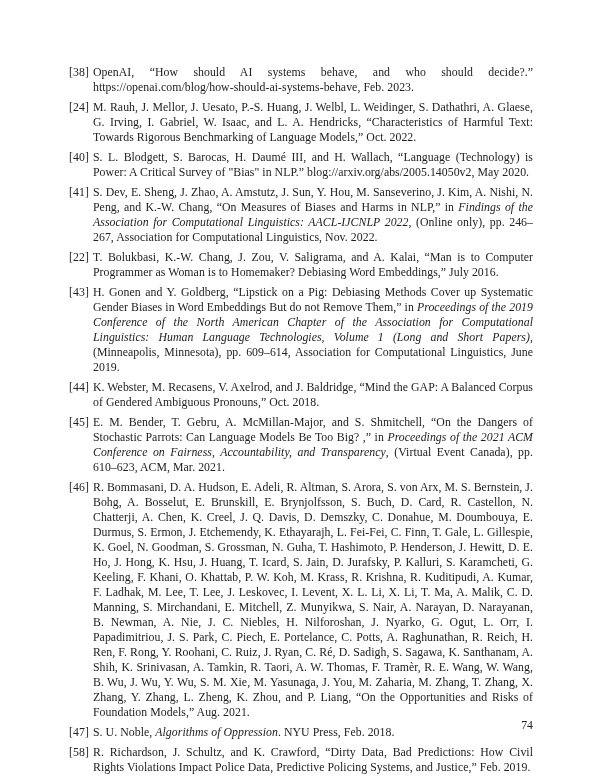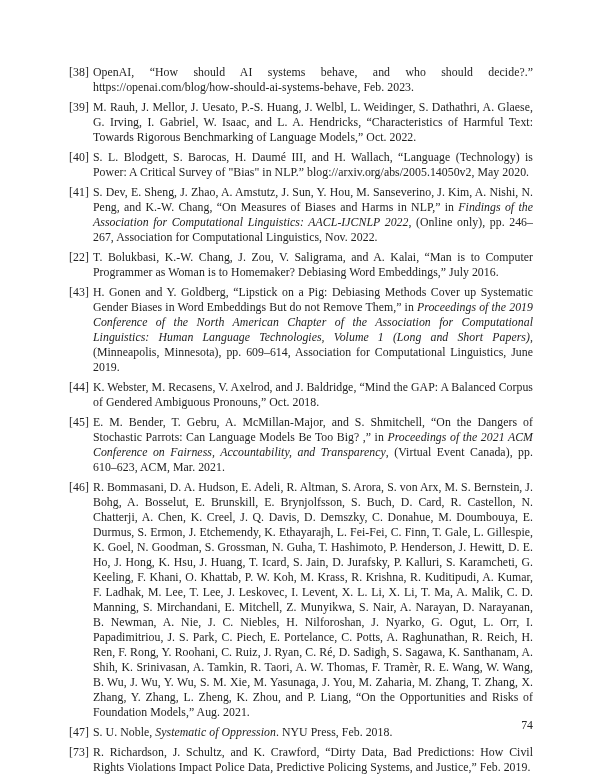--- a/index.html
+++ b/index.html
@@ -47,36 +47,36 @@
   }
 </style>
 </head>
 <body>
 
 <div class="page">
   <main class="refs">
 
     <div class="ref"><span class="ref-num">[38]</span><span>OpenAI, “How should AI systems behave, and who should decide?.” </span><span class="url">https://openai.com/blog/how-should-ai-systems-behave</span><span>, Feb. 2023.</span></div>
 
-    <div class="ref"><span class="ref-num">[39]</span><span>M. Rauh, J. Mellor, J. Uesato, P.-S. Huang, J. Welbl, L. Weidinger, S. Dathathri, A. Glaese, G. Irving, I. Gabriel, W. Isaac, and L. A. Hendricks, “Characteristics of Harmful Text: Towards Rigorous Benchmarking of Language Models,” Oct. 2022.</span></div>
+    <div class="ref"><span class="ref-num">[24]</span><span>M. Rauh, J. Mellor, J. Uesato, P.-S. Huang, J. Welbl, L. Weidinger, S. Dathathri, A. Glaese, G. Irving, I. Gabriel, W. Isaac, and L. A. Hendricks, “Characteristics of Harmful Text: Towards Rigorous Benchmarking of Language Models,” Oct. 2022.</span></div>
 
     <div class="ref"><span class="ref-num">[40]</span><span>S. L. Blodgett, S. Barocas, H. Daumé III, and H. Wallach, “Language (Technology) is Power: A Critical Survey of "Bias" in NLP.” </span><span class="url">blog://arxiv.org/abs/2005.14050v2</span><span>, May 2020.</span></div>
 
     <div class="ref"><span class="ref-num">[41]</span><span>S. Dev, E. Sheng, J. Zhao, A. Amstutz, J. Sun, Y. Hou, M. Sanseverino, J. Kim, A. Nishi, N. Peng, and K.-W. Chang, “On Measures of Biases and Harms in NLP,” in </span><span class="it">Findings of the Association for Computational Linguistics: AACL-IJCNLP 2022</span><span>, (Online only), pp. 246–267, Association for Computational Linguistics, Nov. 2022.</span></div>
 
     <div class="ref"><span class="ref-num">[22]</span><span>T. Bolukbasi, K.-W. Chang, J. Zou, V. Saligrama, and A. Kalai, “Man is to Computer Programmer as Woman is to Homemaker? Debiasing Word Embeddings,” July 2016.</span></div>
 
     <div class="ref"><span class="ref-num">[43]</span><span>H. Gonen and Y. Goldberg, “Lipstick on a Pig: Debiasing Methods Cover up Systematic Gender Biases in Word Embeddings But do not Remove Them,” in </span><span class="it">Proceedings of the 2019 Conference of the North American Chapter of the Association for Computational Linguistics: Human Language Technologies, Volume 1 (Long and Short Papers)</span><span>, (Minneapolis, Minnesota), pp. 609–614, Association for Computational Linguistics, June 2019.</span></div>
 
     <div class="ref"><span class="ref-num">[44]</span><span>K. Webster, M. Recasens, V. Axelrod, and J. Baldridge, “Mind the GAP: A Balanced Corpus of Gendered Ambiguous Pronouns,” Oct. 2018.</span></div>
 
     <div class="ref"><span class="ref-num">[45]</span><span>E. M. Bender, T. Gebru, A. McMillan-Major, and S. Shmitchell, “On the Dangers of Stochastic Parrots: Can Language Models Be Too Big? ,” in </span><span class="it">Proceedings of the 2021 ACM Conference on Fairness, Accountability, and Transparency</span><span>, (Virtual Event Canada), pp. 610–623, ACM, Mar. 2021.</span></div>
 
     <div class="ref"><span class="ref-num">[46]</span><span>R. Bommasani, D. A. Hudson, E. Adeli, R. Altman, S. Arora, S. von Arx, M. S. Bernstein, J. Bohg, A. Bosselut, E. Brunskill, E. Brynjolfsson, S. Buch, D. Card, R. Castellon, N. Chatterji, A. Chen, K. Creel, J. Q. Davis, D. Demszky, C. Donahue, M. Doumbouya, E. Durmus, S. Ermon, J. Etchemendy, K. Ethayarajh, L. Fei-Fei, C. Finn, T. Gale, L. Gillespie, K. Goel, N. Goodman, S. Grossman, N. Guha, T. Hashimoto, P. Henderson, J. Hewitt, D. E. Ho, J. Hong, K. Hsu, J. Huang, T. Icard, S. Jain, D. Jurafsky, P. Kalluri, S. Karamcheti, G. Keeling, F. Khani, O. Khattab, P. W. Koh, M. Krass, R. Krishna, R. Kuditipudi, A. Kumar, F. Ladhak, M. Lee, T. Lee, J. Leskovec, I. Levent, X. L. Li, X. Li, T. Ma, A. Malik, C. D. Manning, S. Mirchandani, E. Mitchell, Z. Munyikwa, S. Nair, A. Narayan, D. Narayanan, B. Newman, A. Nie, J. C. Niebles, H. Nilforoshan, J. Nyarko, G. Ogut, L. Orr, I. Papadimitriou, J. S. Park, C. Piech, E. Portelance, C. Potts, A. Raghunathan, R. Reich, H. Ren, F. Rong, Y. Roohani, C. Ruiz, J. Ryan, C. Ré, D. Sadigh, S. Sagawa, K. Santhanam, A. Shih, K. Srinivasan, A. Tamkin, R. Taori, A. W. Thomas, F. Tramèr, R. E. Wang, W. Wang, B. Wu, J. Wu, Y. Wu, S. M. Xie, M. Yasunaga, J. You, M. Zaharia, M. Zhang, T. Zhang, X. Zhang, Y. Zhang, L. Zheng, K. Zhou, and P. Liang, “On the Opportunities and Risks of Foundation Models,” Aug. 2021.</span></div>
 
-    <div class="ref"><span class="ref-num">[47]</span><span>S. U. Noble, </span><span class="it">Systematic of Oppression</span><span>. NYU Press, Feb. 2018.</span></div>
+    <div class="ref"><span class="ref-num">[47]</span><span>S. U. Noble, </span><span class="it">Algorithms of Oppression</span><span>. NYU Press, Feb. 2018.</span></div>
 
-    <div class="ref"><span class="ref-num">[73]</span><span>R. Richardson, J. Schultz, and K. Crawford, “Dirty Data, Bad Predictions: How Civil Rights Violations Impact Police Data, Predictive Policing Systems, and Justice,” Feb. 2019.</span></div>
+    <div class="ref"><span class="ref-num">[58]</span><span>R. Richardson, J. Schultz, and K. Crawford, “Dirty Data, Bad Predictions: How Civil Rights Violations Impact Police Data, Predictive Policing Systems, and Justice,” Feb. 2019.</span></div>
 
   </main>
 
   <div class="page-num">74</div>
 </div>
 
 </body></html>

